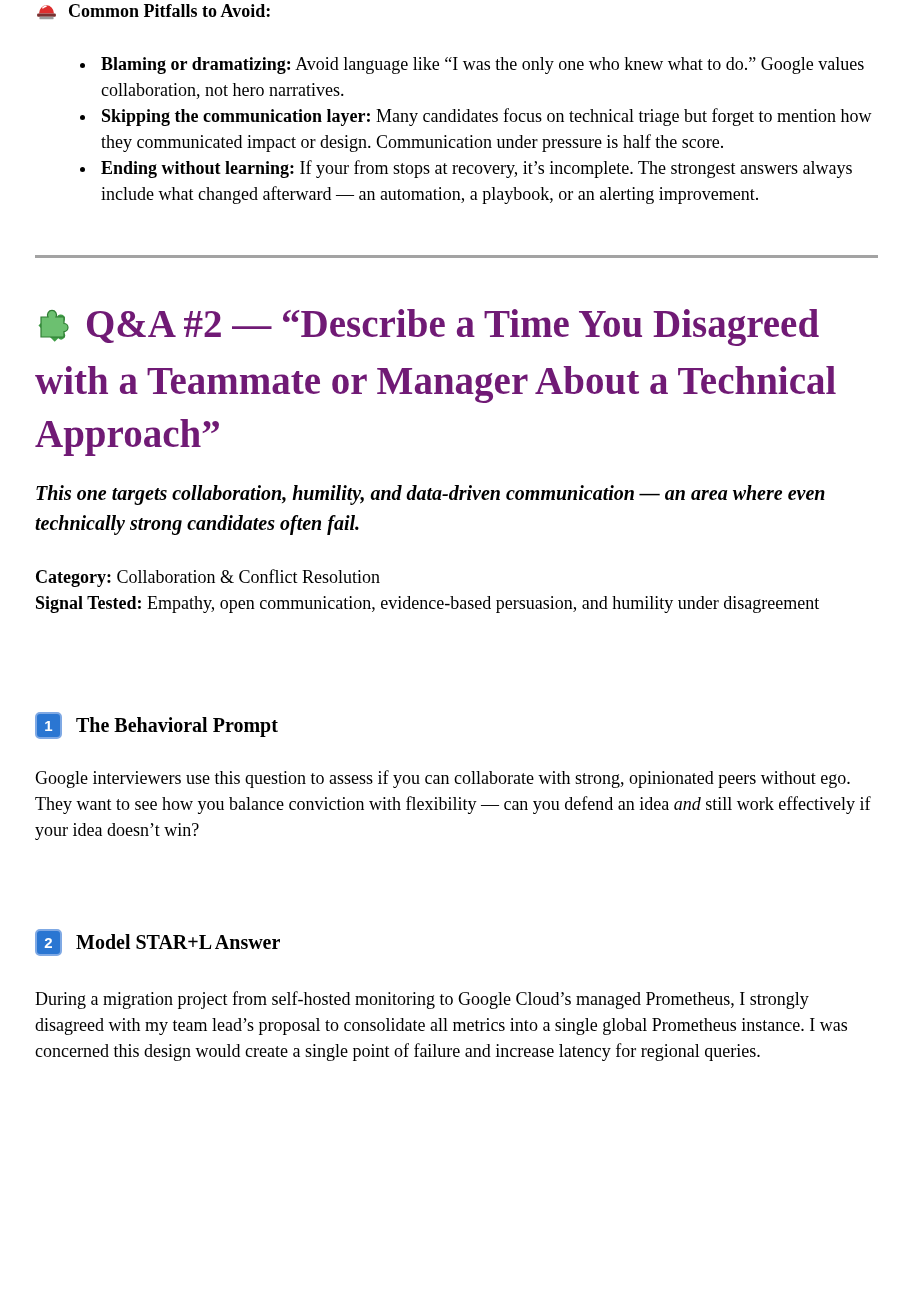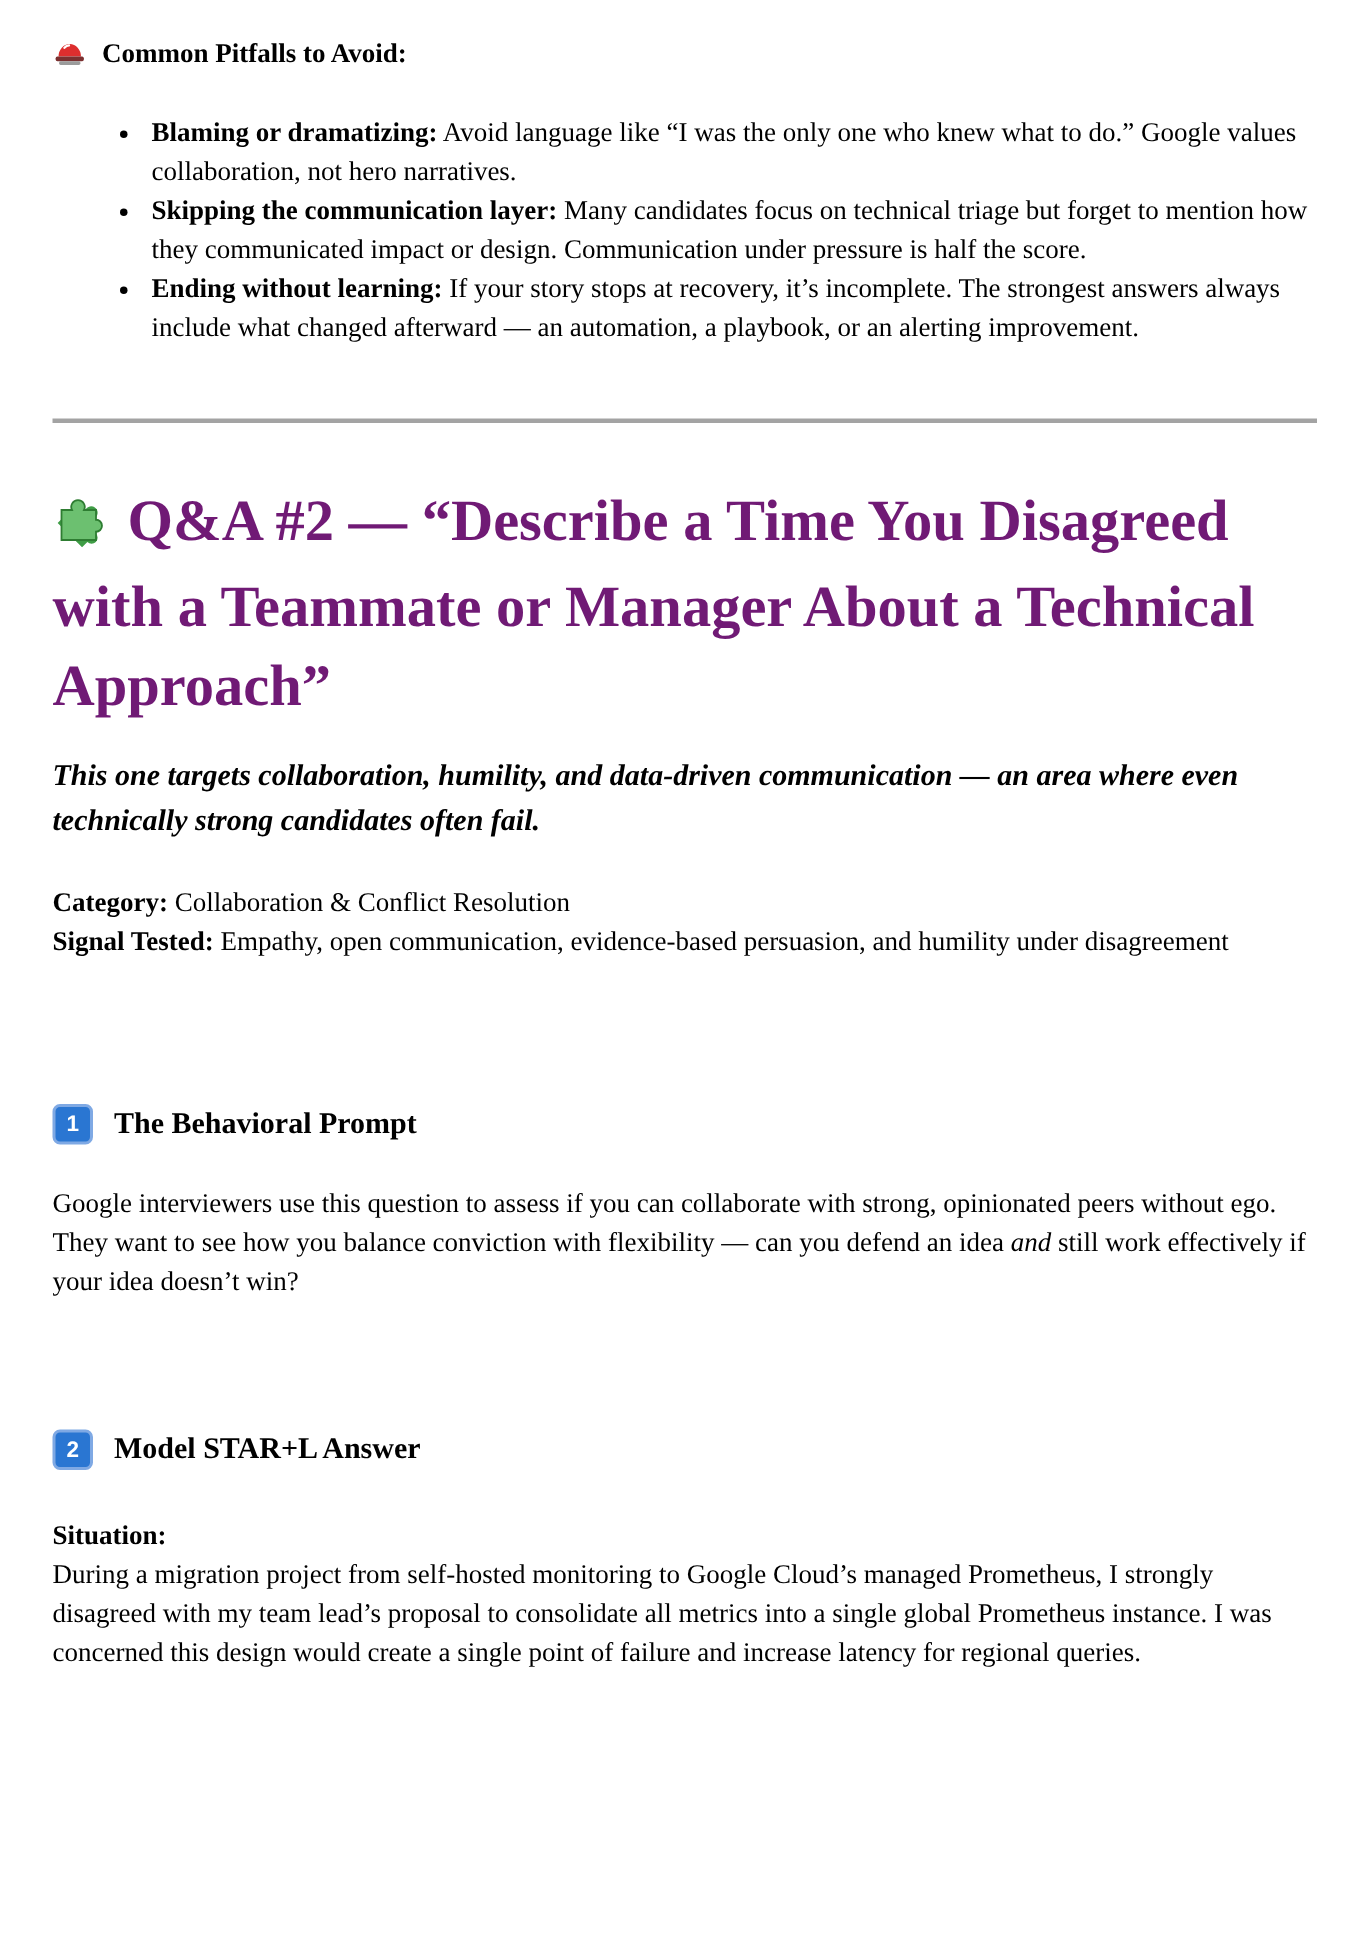--- a/index.html
+++ b/index.html
@@ -6,21 +6,21 @@
   html, body { background: #ffffff; }
   body {
     width: 907px;
     font-family: "Liberation Serif", serif;
     color: #000000;
     -webkit-font-smoothing: antialiased;
   }
   .page {
     width: 907px;
     min-height: 1290px;
-    padding: 24px 29px 40px 35px;
+    padding: 0 29px 40px 35px;
     background: #ffffff;
   }
 
   
   .pitfalls-head {
     display: flex;
     align-items: center;
     gap: 10px;
     font-size: 18px;
     font-weight: bold;
@@ -130,21 +130,21 @@
   </div>
 
   <ul class="pitfalls-list">
     <li>
       <strong>Blaming or dramatizing:</strong><span> Avoid language like “I was the only one who knew what to do.” Google values collaboration, not hero narratives.</span>
     </li>
     <li>
       <strong>Skipping the communication layer:</strong><span> Many candidates focus on technical triage but forget to mention how they communicated impact or design. Communication under pressure is half the score.</span>
     </li>
     <li>
-      <strong>Ending without learning:</strong><span> If your story stops at recovery, it’s incomplete. The strongest answers always include what changed afterward — an automation, a playbook, or an alerting improvement.</span>
+      <strong>Ending without learning:</strong><span> If your from stops at recovery, it’s incomplete. The strongest answers always include what changed afterward — an automation, a playbook, or an alerting improvement.</span>
     </li>
   </ul>
 
   <hr class="divider">
 
   <h1 class="qa-title">
     <span class="icon-wrap">
       <svg width="38" height="38" viewBox="0 0 38 38" aria-hidden="true">
         <g transform="rotate(45 19 23)">
           <path d="M7,14 L14,14 A4.3,4.3 0 1 1 22,14 L30,14 L30,20 A3.8,3.8 0 1 1 30,28 L30,33 L7,33 Z" fill="#3f9d46"></path>
@@ -174,16 +174,16 @@
   <p class="body follow">
     <span>Google interviewers use this question to assess if you can collaborate with strong, opinionated peers without ego. They want to see how you balance conviction with flexibility — can you defend an idea </span><em>and</em><span> still work effectively if your idea doesn’t win?</span>
   </p>
 
   <div class="section-head second">
     <span class="keycap">2</span>
     <span class="head-text">Model STAR+L Answer</span>
   </div>
 
   <p class="body">
-    <strong class="block-label">Situation:</strong><span>During a migration project from self-hosted monitoring to Google Cloud’s managed Prometheus, I strongly disagreed with my team lead’s proposal to consolidate all metrics into a single global Prometheus instance. I was concerned this design would create a single point of failure and increase latency for regional queries.</span>
+    <span>During a migration project from self-hosted monitoring to Google Cloud’s managed Prometheus, I strongly disagreed with my team lead’s proposal to consolidate all metrics into a single global Prometheus instance. I was concerned this design would create a single point of failure and increase latency for regional queries.</span>
   </p>
 
 </div>
 
 </body></html>

